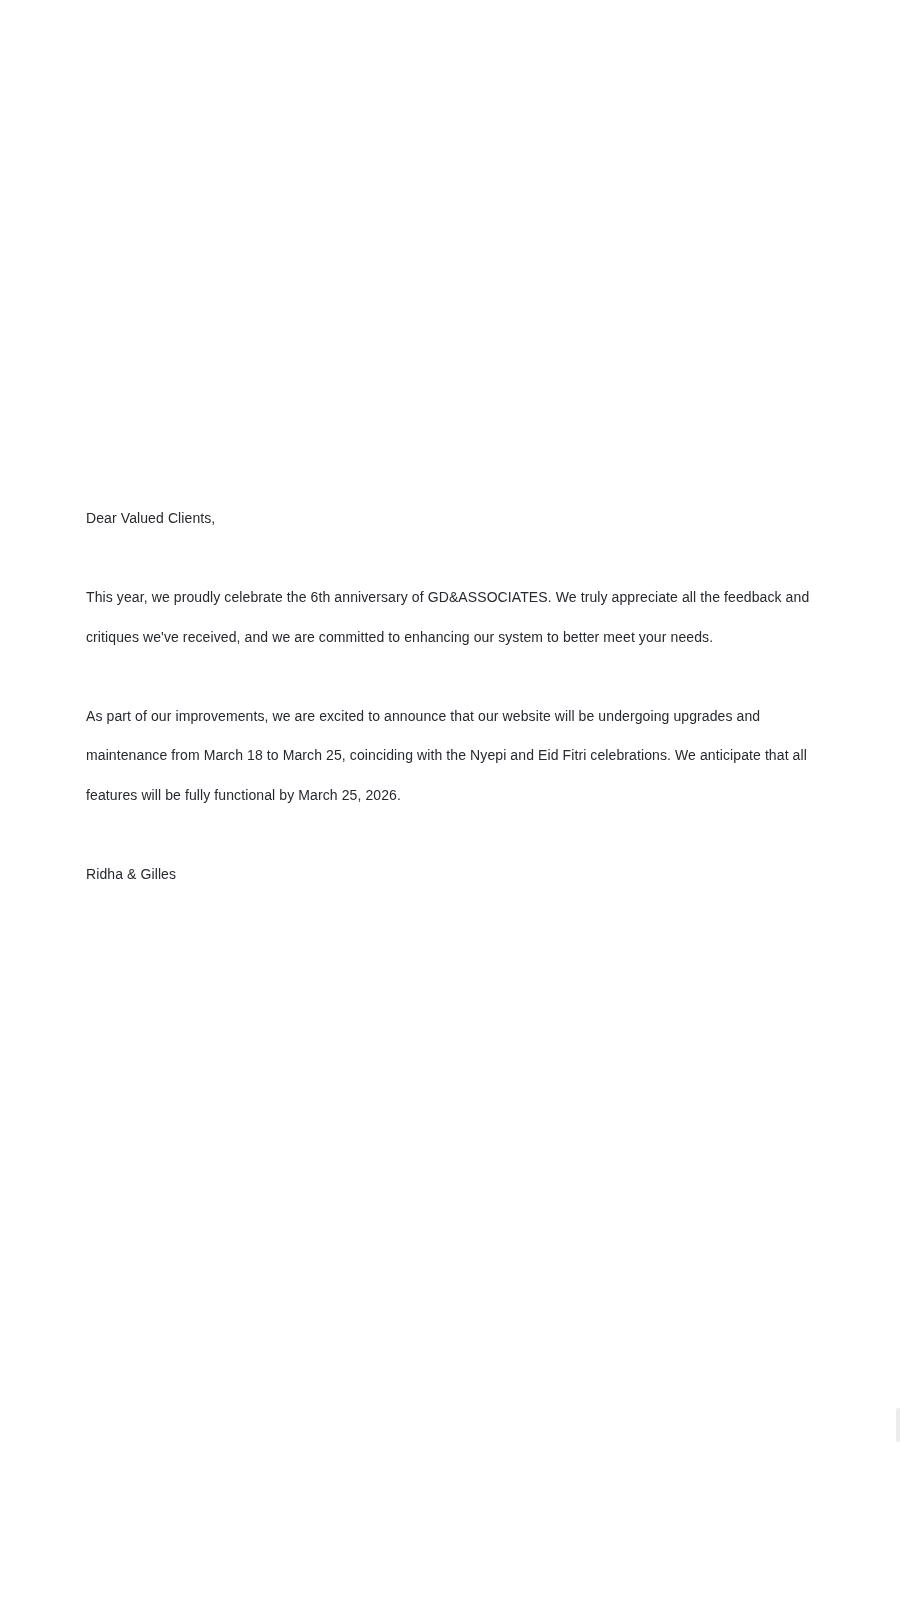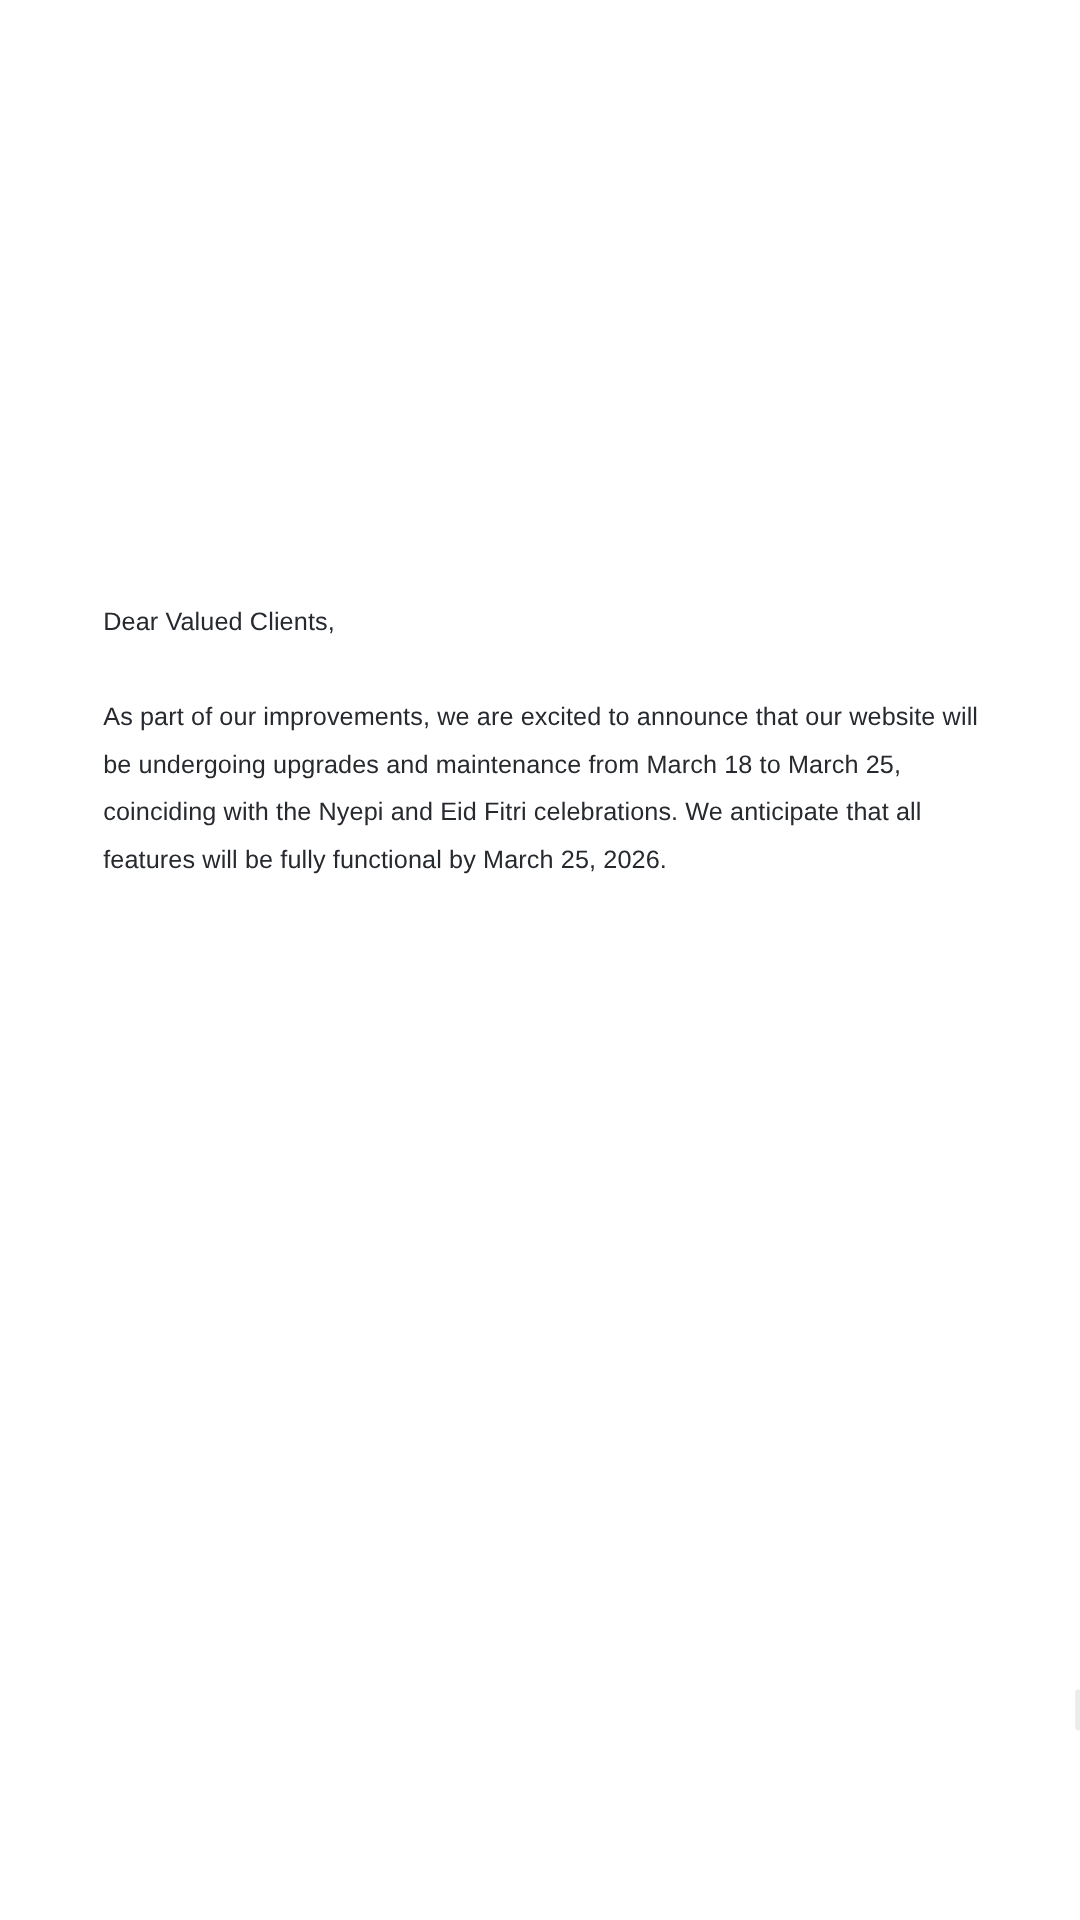--- a/index.html
+++ b/index.html
@@ -13,21 +13,21 @@
     overflow: hidden;
     position: relative;
     font-family: "Liberation Sans", "DejaVu Sans", sans-serif;
   }
   .letter {
     position: absolute;
     left: 86px;
     top: 499px;
     width: 742px;
     color: #26292e;
-    font-size: 21px;
+    font-size: 14px;
     line-height: 39.5px;
     letter-spacing: 0.1px;
     font-weight: 400;
   }
   .letter p {
     margin: 0 0 39.5px 0;
   }
   .letter p:last-child {
     margin-bottom: 0;
   }
@@ -39,16 +39,18 @@
     height: 34px;
     background: #ebecec;
     border-radius: 2px 0 0 2px;
   }
 </style>
 </head>
 <body>
 
 <main class="letter">
   <p>Dear Valued Clients,</p>
+  <p>This year, we proudly celebrate the 6th anniversary of GD&amp;ASSOCIATES. We truly appreciate all the feedback and critiques we've received, and we are committed to enhancing our system to better meet your needs.</p>
   <p>As part of our improvements, we are excited to announce that our website will be undergoing upgrades and maintenance from March 18 to March 25, coinciding with the Nyepi and Eid Fitri celebrations. We anticipate that all features will be fully functional by March 25, 2026.</p>
+  <p>Ridha &amp; Gilles</p>
 </main>
 
 <div class="scroll-thumb"></div>
 
 </body></html>

